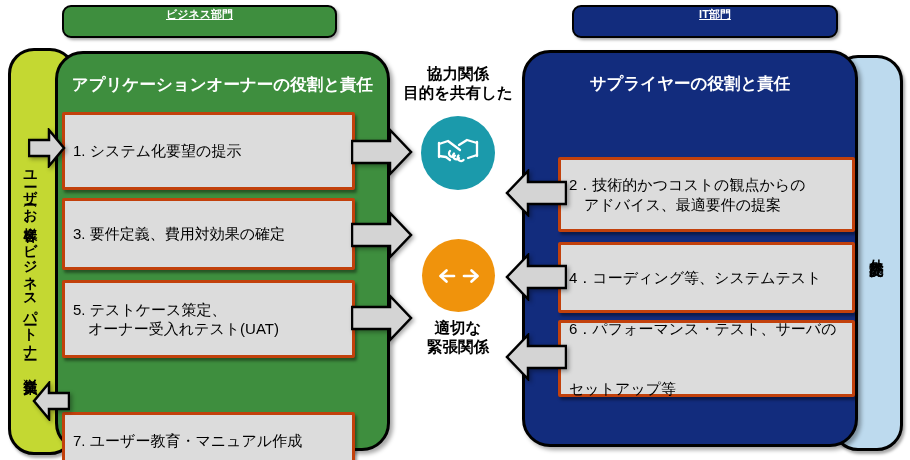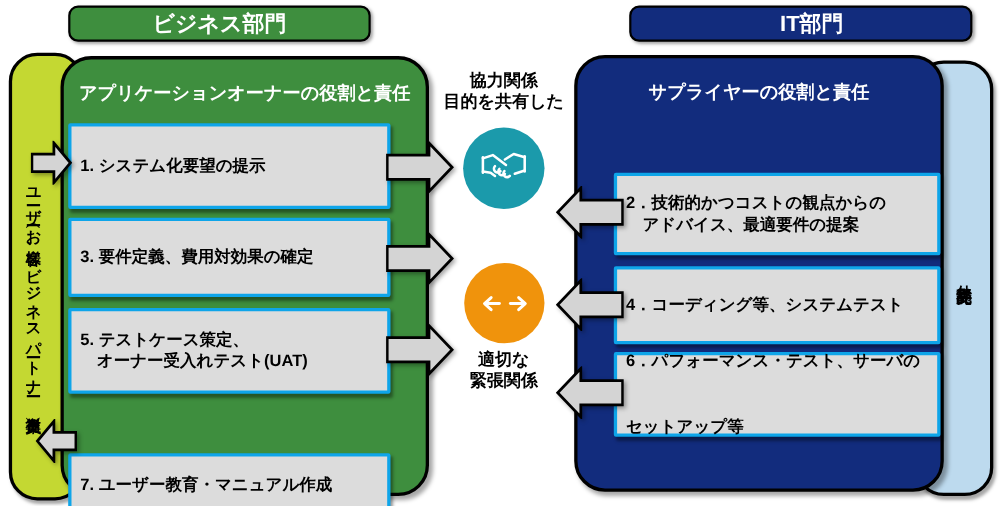--- a/index.html
+++ b/index.html
@@ -5,26 +5,27 @@
   html,body{margin:0;padding:0;background:#fff;}
   .stage{
     position:relative;width:910px;height:460px;background:#fff;overflow:hidden;
     font-family:"Liberation Sans","DejaVu Sans",sans-serif;color:#000;
   }
   .stage *{box-sizing:border-box;}
 
   
   .hdr{
     position:absolute;top:5px;height:33px;border:2.5px solid #000;border-radius:9px;
-    display:flex;align-items:center;justify-content:center;
-    color:#fff;font-weight:bold;font-size:20px;
+    display:flex;align-items:flex-start;justify-content:center;
+    color:#fff;font-weight:bold;font-size:11px;
     box-shadow:2px 2px 3px rgba(0,0,0,.35);
+    text-decoration:underline;
   }
   .hdr-biz{left:62px;width:275px;background:var(--green,#3e8e3e);}
-  .hdr-it{left:572px;width:312px;background:var(--dark-navy,#122c7d);padding-left:20px;}
+  .hdr-it{left:572px;width:266px;background:var(--dark-navy,#122c7d);padding-left:20px;}
 
   
   .bar{position:absolute;border:3px solid #000;box-shadow:2px 3px 3px rgba(0,0,0,.35);}
   .bar-user{left:8px;top:48px;width:68px;height:407px;border-radius:26px;background:var(--yellow-green,#c4d832);}
   .bar-out{left:832px;top:55px;width:71px;height:396px;border-radius:26px;background:var(--light-blue,#bddaee);}
 
   .vtext{
     position:absolute;writing-mode:vertical-rl;text-orientation:mixed;
     font-weight:bold;font-size:14px;line-height:1;letter-spacing:1px;
     display:flex;align-items:center;justify-content:center;white-space:nowrap;
@@ -36,24 +37,24 @@
   .panel{position:absolute;border:3px solid #000;border-radius:28px;box-shadow:3px 3px 4px rgba(0,0,0,.35);}
   .panel-green{left:55px;top:51px;width:335px;height:400px;background:var(--green,#3e8e3e);}
   .panel-blue{left:522px;top:50px;width:336px;height:397px;background:var(--dark-navy,#122c7d);}
   .panel-title{
     position:absolute;top:20px;left:0;width:100%;text-align:center;
     color:#fff;font-weight:bold;font-size:16.5px;white-space:nowrap;
   }
 
   
   .task{
-    position:absolute;background:var(--box-gray,#dcdcdc);border:3px solid #0ea5e9;border-radius:2px;
+    position:absolute;background:var(--box-gray,#dcdcdc);border:3px solid #c2410c;border-radius:2px;
     display:flex;flex-direction:column;justify-content:center;
     padding-left:8px;padding-right:4px;
-    font-weight:bold;font-size:15px;line-height:1.28;
+    font-weight:normal;font-size:15px;line-height:1.28;
     box-shadow:2px 3px 3px rgba(0,0,0,.4);
   }
   .tline{white-space:pre;}
   .t1{left:62px;top:112px;width:293px;height:78px;}
   .t3{left:62px;top:198px;width:293px;height:72px;}
   .t5{left:62px;top:280px;width:293px;height:78px;}
   .t7{left:62px;top:364px;width:293px;height:57px;margin-top:48px;}
   .t2{left:558px;top:157px;width:297px;height:75px;}
   .t4{left:558px;top:242px;width:297px;height:71px;}
   .t6{left:558px;top:320px;width:297px;height:77px;gap:40px;}

